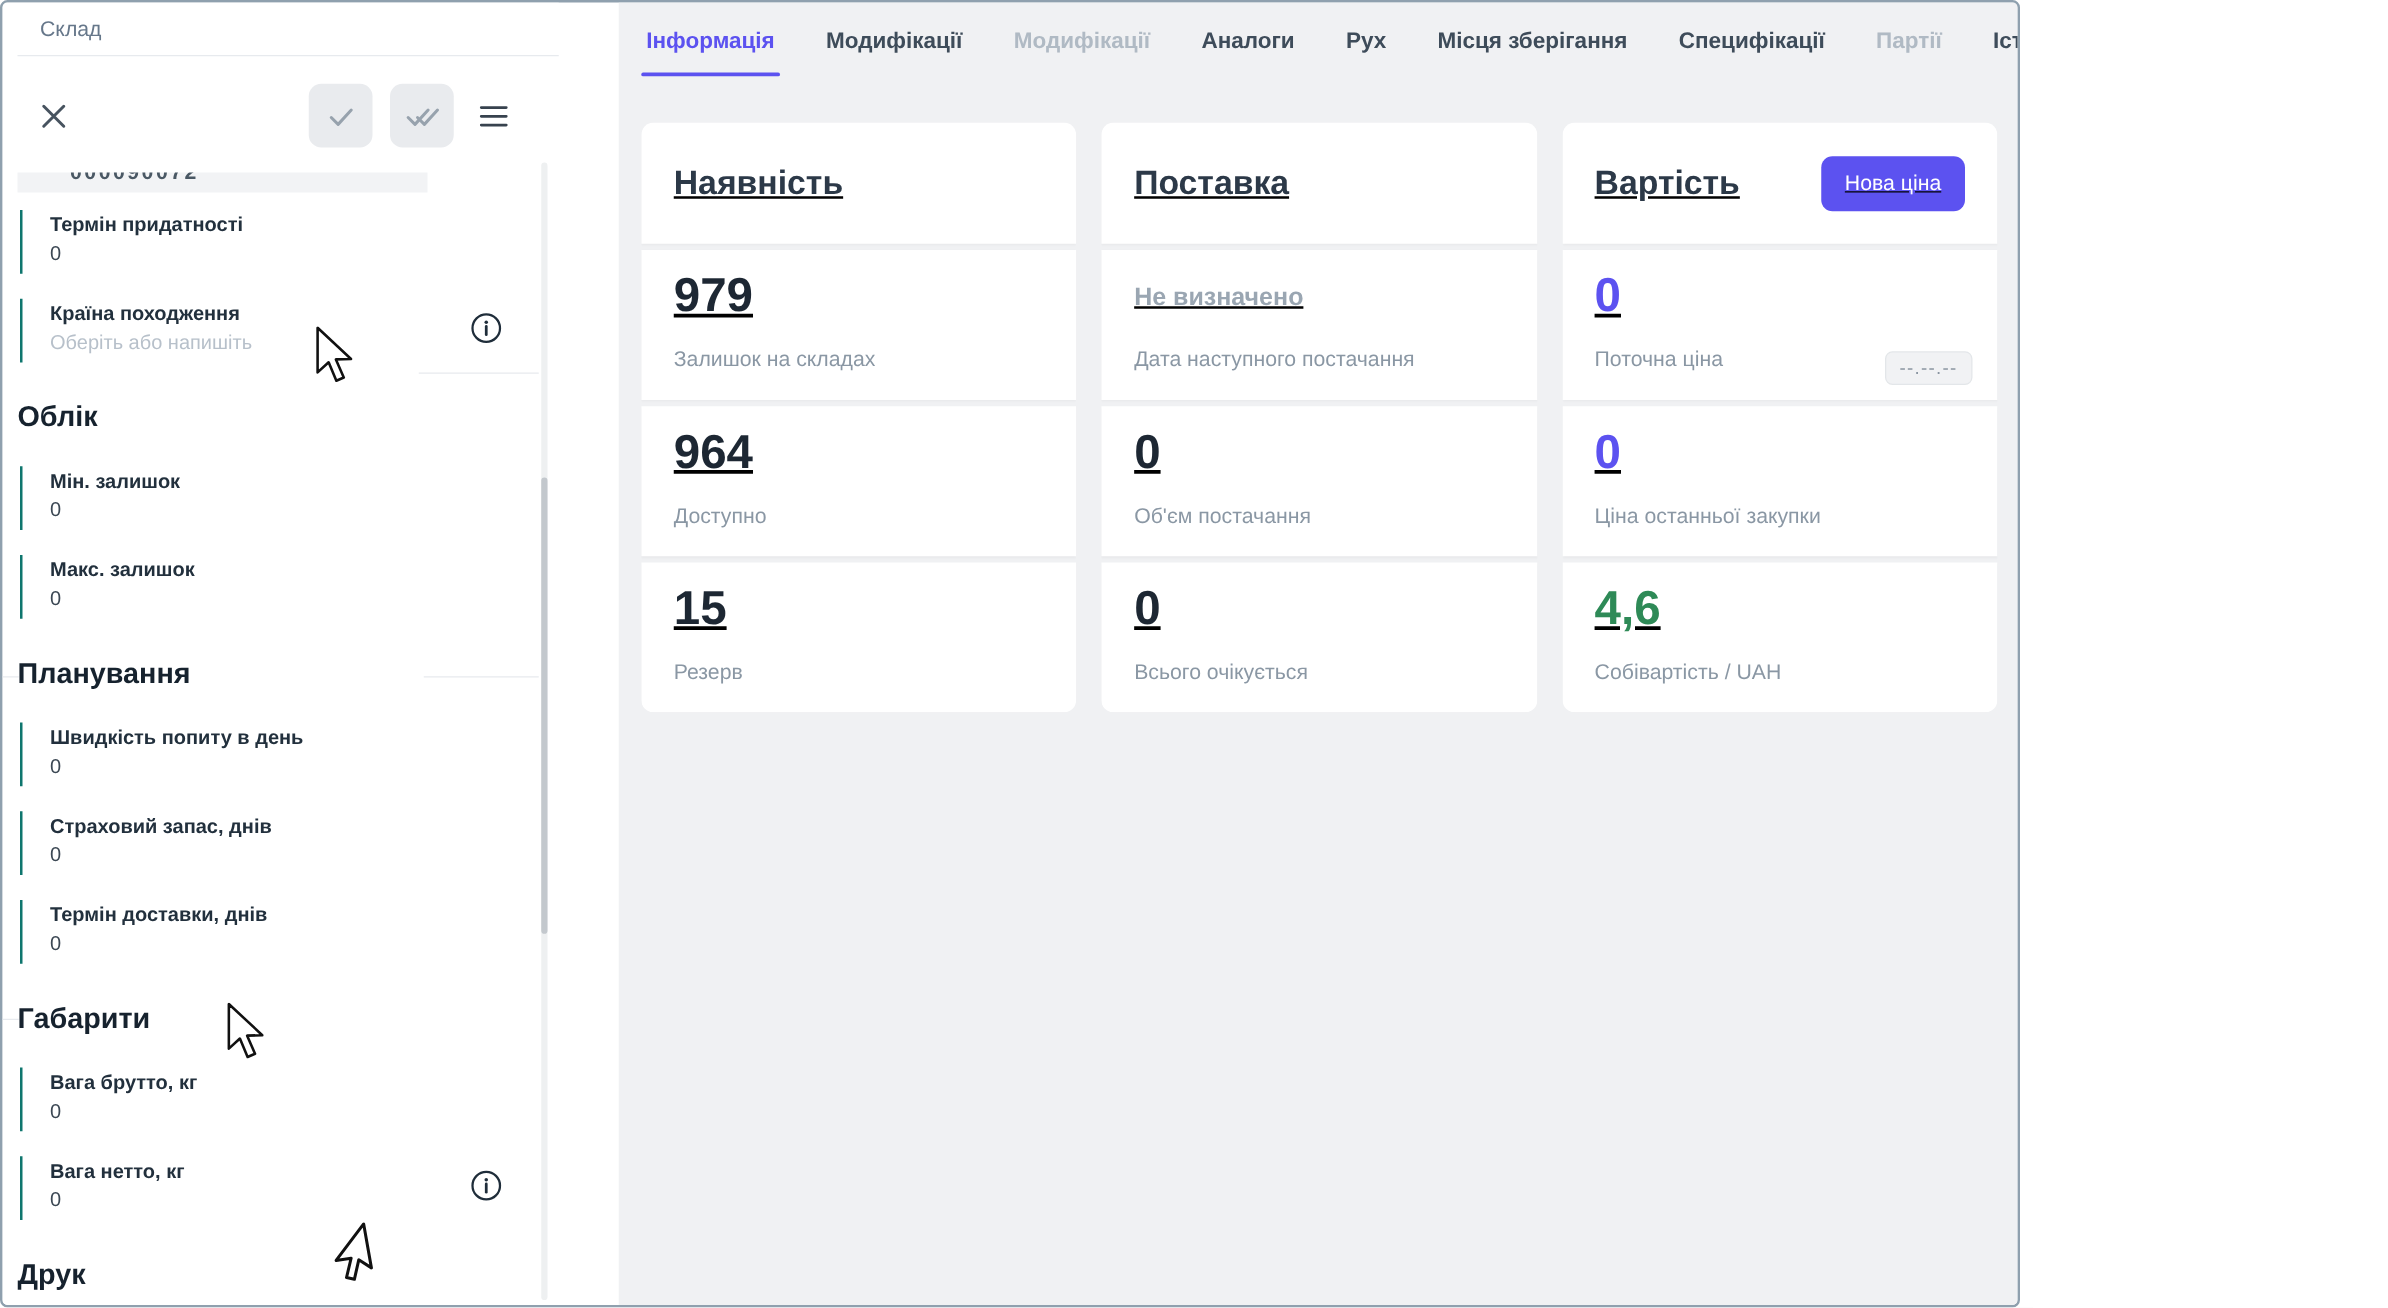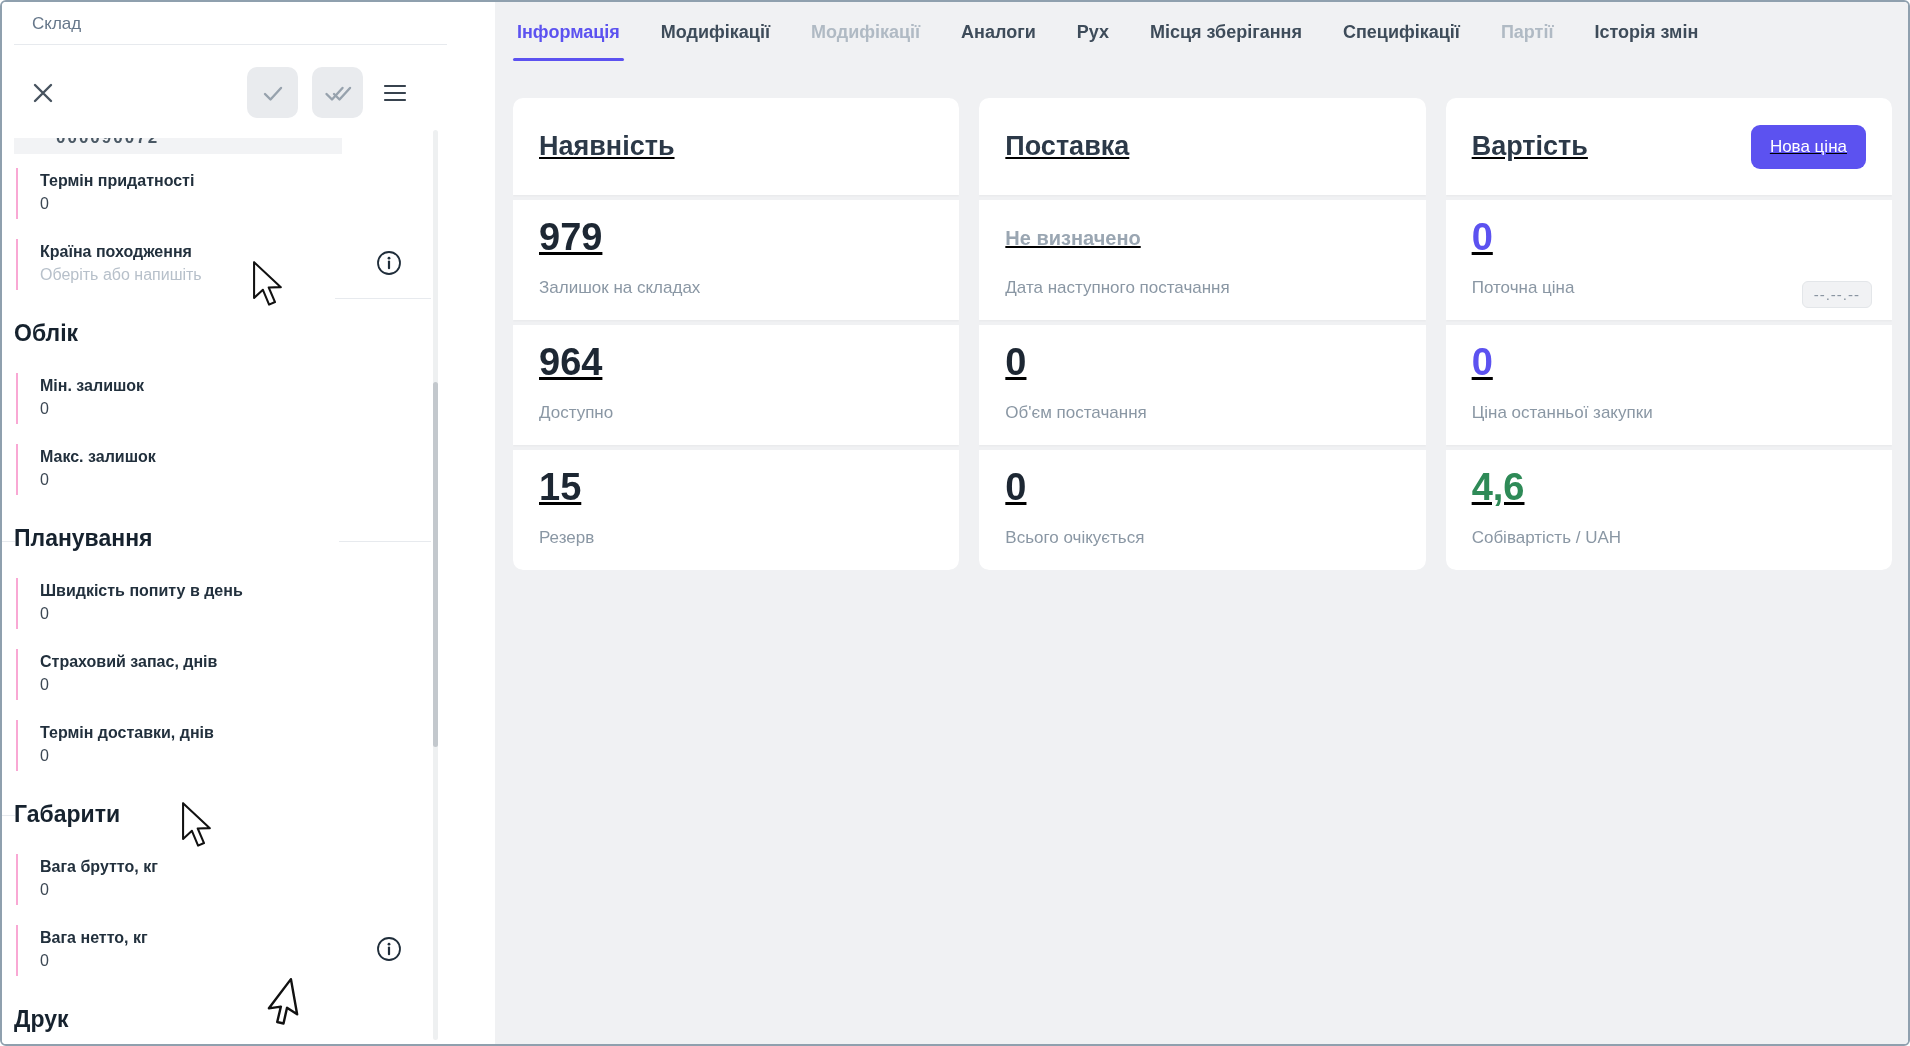--- a/index.html
+++ b/index.html
@@ -8,37 +8,37 @@
     --dark:#1d2733;
     --label-gray:#8a97a4;
     --muted:#9aa6b2;
     --sb-muted:#b7c0ca;
     --line:#e7eaee;
     --main-bg:#f0f1f3;
   }
   *{box-sizing:border-box;margin:0;padding:0;}
   html,body{width:1910px;height:1046px;background:#fff;
     font-family:"Liberation Sans","DejaVu Sans",sans-serif;}
-  .frame{position:relative;width:1910px;height:1046px;border:2px solid #8fa0ae;
+  .frame{position:relative;width:1616px;height:1046px;border:2px solid #8fa0ae;
     border-radius:6px;overflow:hidden;display:flex;background:#fff;}
 
   
   .sidebar{position:relative;width:445px;flex:none;background:#fff;}
   .sb-title{padding:12px 0 0 30px;font-size:17px;color:#66778a;}
   .sb-divider{height:1px;background:var(--line);margin:10px 0 0 12px;}
   .sb-toolbar{display:flex;align-items:center;padding:22px 40px 0 30px;}
   .sb-toolbar .spacer{flex:1;}
   .icon-btn{width:51px;height:51px;border:none;border-radius:10px;background:#e9ebee;
     display:flex;align-items:center;justify-content:center;cursor:pointer;margin-left:14px;}
   .menu-wrap{margin-left:20px;display:flex;align-items:center;}
   .sb-scroll{padding:20px 0 0 14px;}
   .clipped-band{width:328px;height:16px;margin-left:-2px;background:#f2f3f5;overflow:hidden;}
   .clipped-band span{display:block;margin-left:42px;font-size:17px;font-weight:bold;
     color:#4a5864;letter-spacing:2px;transform:translateY(-10px);}
-  .sb-field{position:relative;border-left:2px solid #f9a8d4;padding:2px 70px 4px 22px;margin:14px 0 20px 0;}
+  .sb-field{position:relative;border-left:2px solid #0f766e;padding:2px 70px 4px 22px;margin:14px 0 20px 0;}
   .sb-label{font-size:16px;font-weight:bold;color:#22303d;line-height:21px;}
   .sb-value{font-size:16px;color:#3c4854;line-height:22px;margin-top:2px;}
   .sb-value.muted{color:var(--sb-muted);}
   .sb-section{font-size:23px;font-weight:bold;color:#16222e;margin:30px 0 26px -2px;}
   .info-icon{position:absolute;left:358px;top:50%;transform:translateY(-50%);cursor:pointer;}
   .seg{position:absolute;height:1px;background:var(--line);}
   .scroll-track{position:absolute;right:9px;top:128px;bottom:4px;width:5px;background:#eef0f1;border-radius:3px;}
   .scroll-thumb{position:absolute;top:252px;width:5px;height:365px;background:#c3c8cd;border-radius:3px;}
 
   

